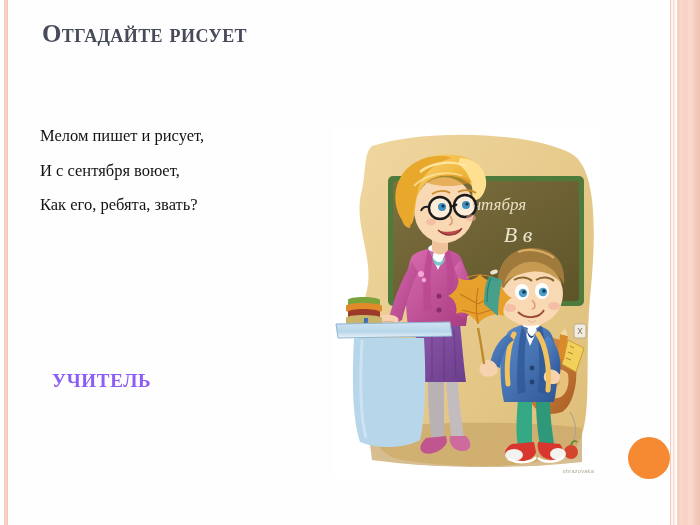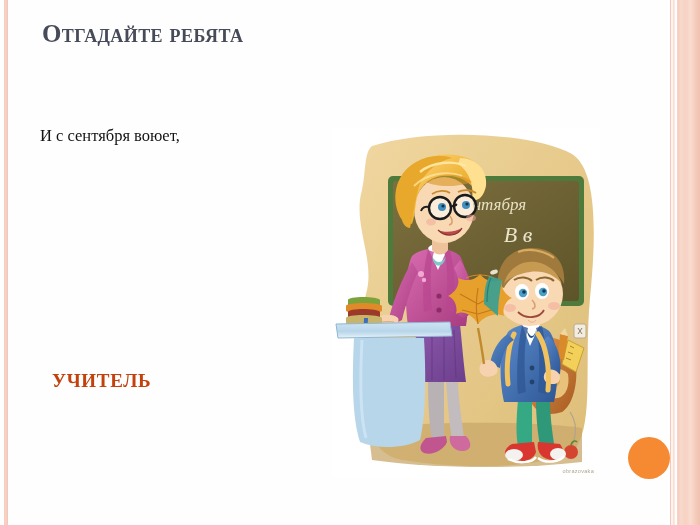--- a/index.html
+++ b/index.html
@@ -66,21 +66,21 @@
     white-space:nowrap;
   }
 
   
   .answer{
     position:absolute;left:52px;top:370px;
     font-family:"Liberation Serif", serif;
     font-weight:bold;
     font-size:19px;
     letter-spacing:0.7px;
-    color:#c2410c;
+    color:#8b5cf6;
     white-space:nowrap;
   }
 
   
   .orange-dot{
     position:absolute;left:628px;top:437px;
     width:42px;height:42px;border-radius:50%;
     background:#f58a33;
   }
 
@@ -102,24 +102,26 @@
 </style>
 </head>
 <body>
 
 <div class="slide">
 
   <div class="edge-left"></div>
   <div class="edge-right"></div>
   <div class="edge-right-hair"></div>
 
-  <div class="title">Отгадайте ребята</div>
+  <div class="title">Отгадайте рисует</div>
 
   <div class="riddle">
+    <div class="riddle-line">Мелом пишет и рисует,</div>
     <div class="riddle-line">И с сентября воюет,</div>
+    <div class="riddle-line">Как его, ребята, звать?</div>
   </div>
 
   <div class="answer">УЧИТЕЛЬ</div>
 
   <div class="illustration">
     <svg class="illu-svg" viewBox="0 0 268 350" xmlns="http://www.w3.org/2000/svg">
       <defs>
         <linearGradient id="hairG" x1="0" y1="0" x2="1" y2="1">
           <stop offset="0%" stop-color="#ffd980"></stop>
           <stop offset="50%" stop-color="#f0b63c"></stop>

